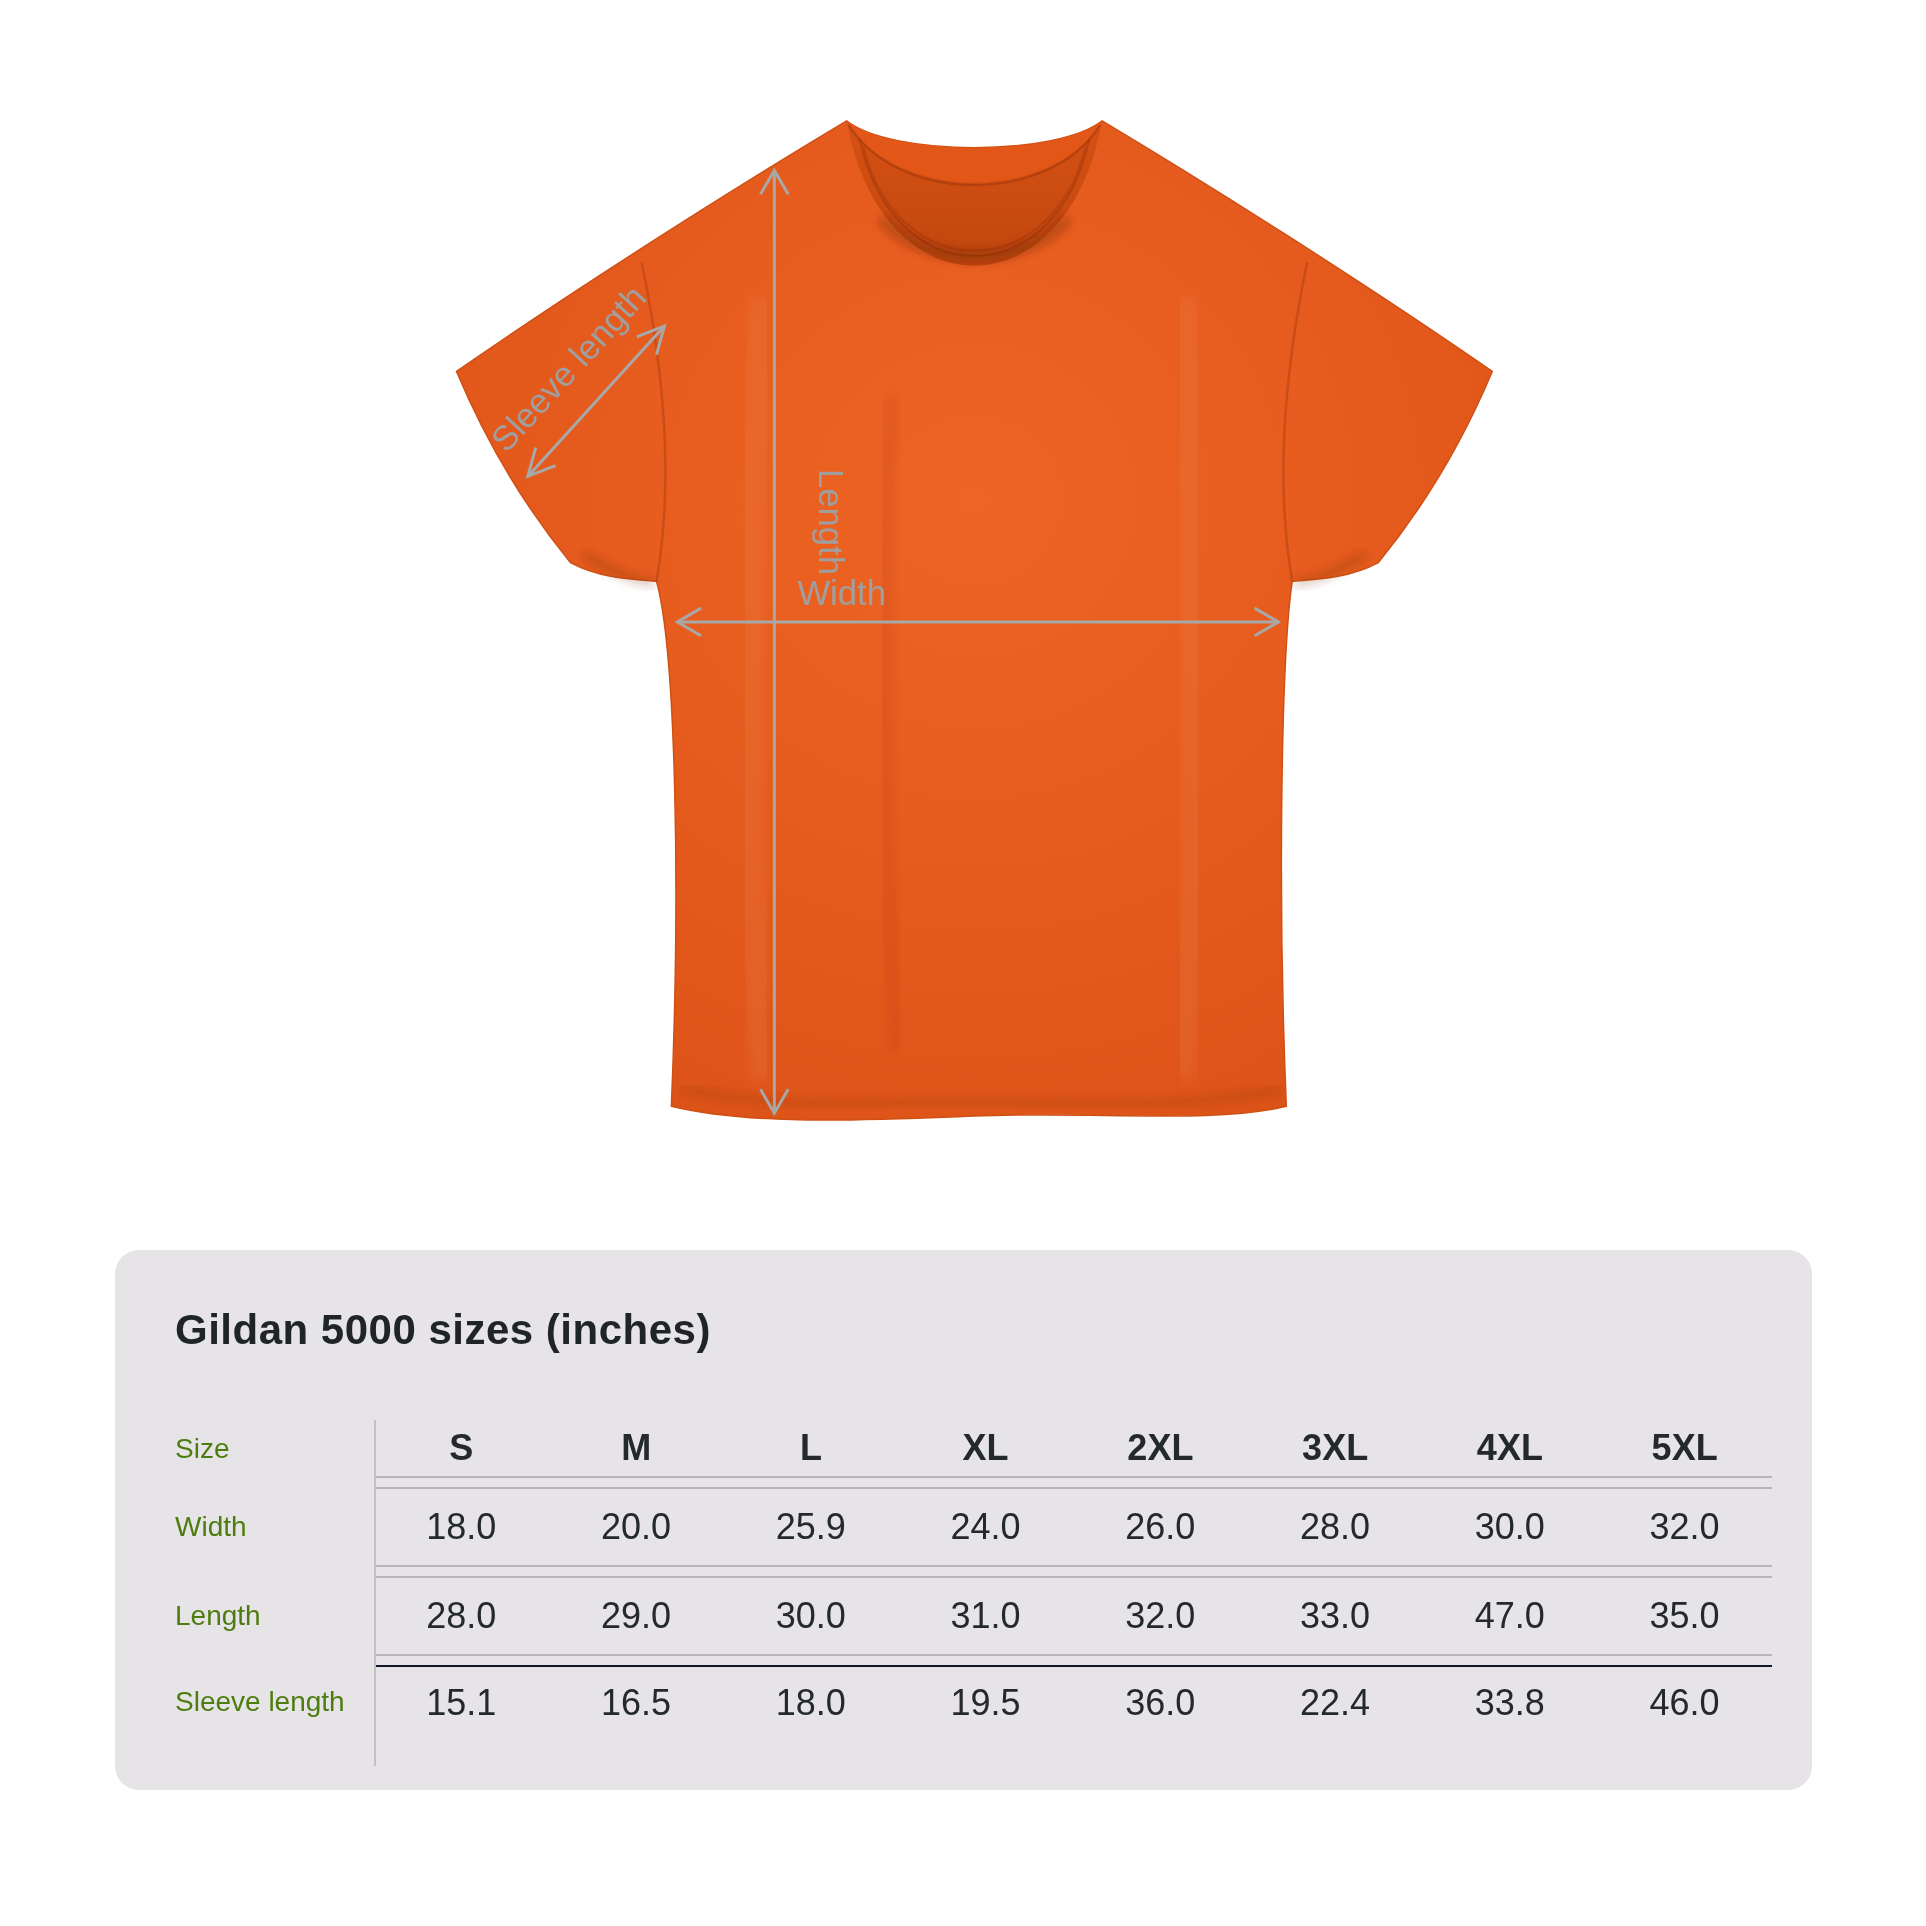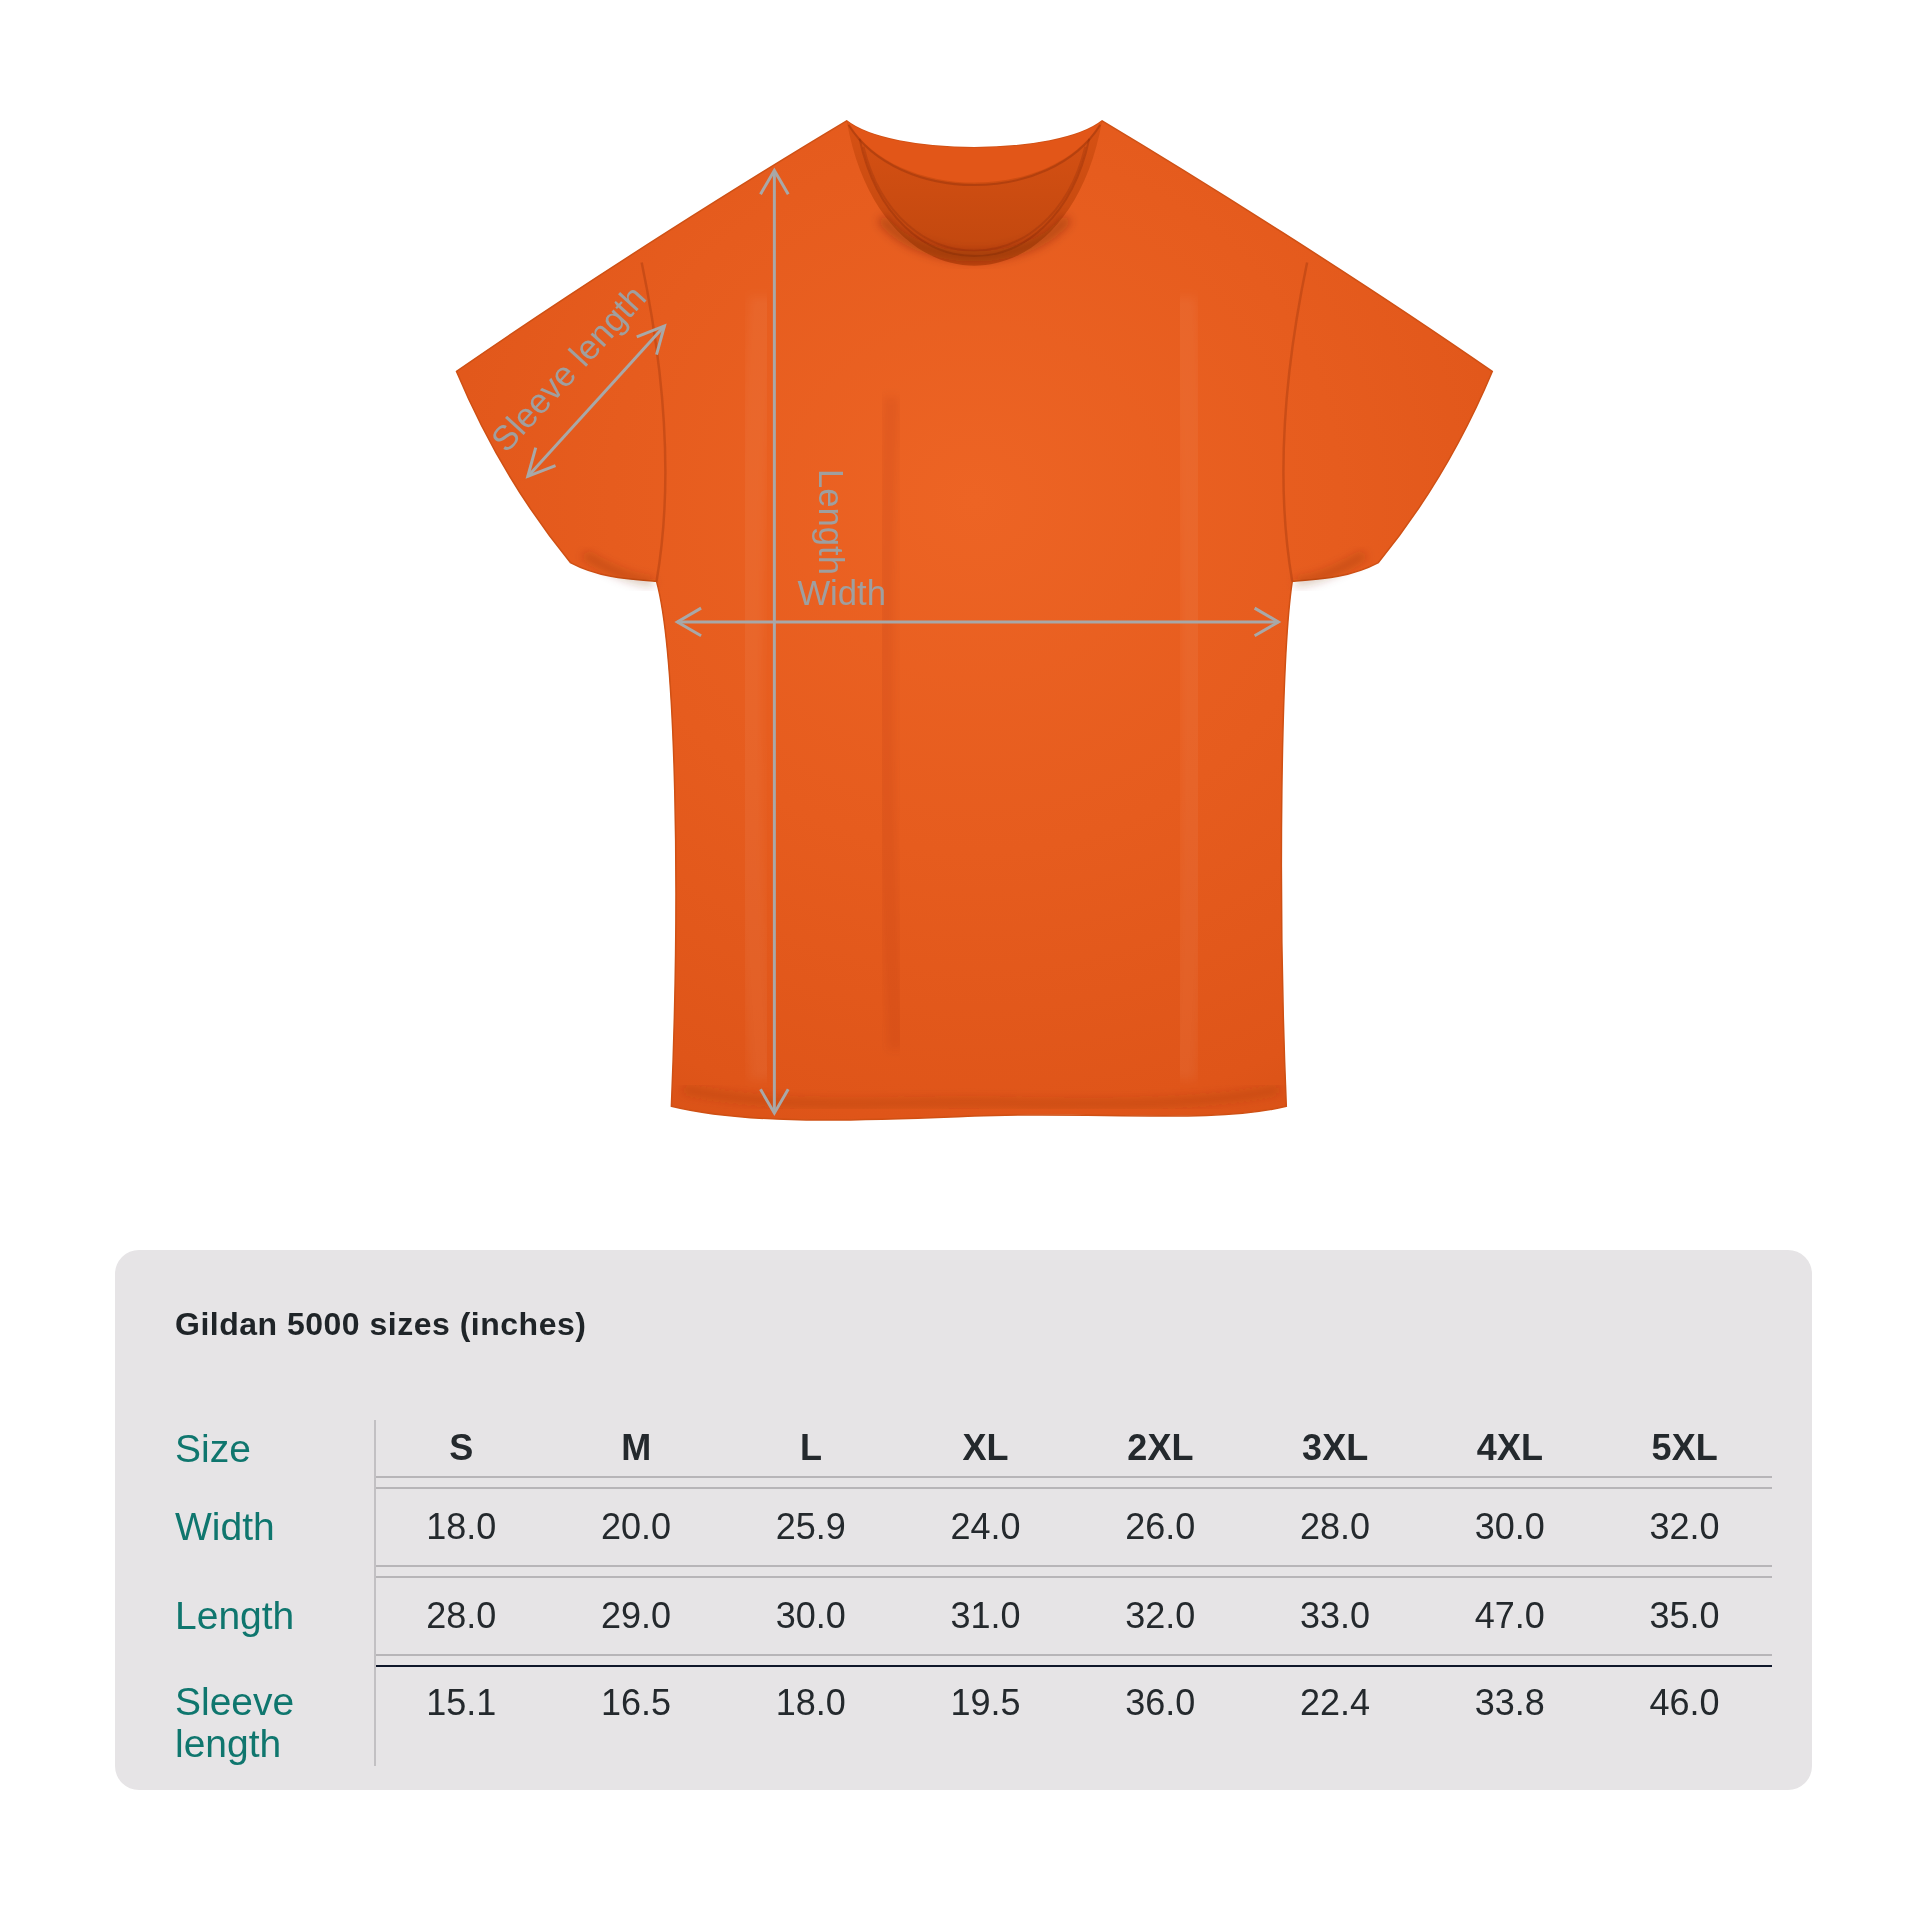--- a/index.html
+++ b/index.html
@@ -29,21 +29,21 @@
   .panel {
     position: absolute;
     left: 115px; top: 1250px;
     width: 1697px; height: 540px;
     background: #e6e4e6;
     border-radius: 24px;
   }
   .panel-title {
     position: absolute;
     left: 60px; top: 56px;
-    font-size: 32px;
+    font-size: 42px;
     font-weight: 600;
     color: #1f2428;
     letter-spacing: 0.5px;
   }
   .tablewrap {
     position: absolute;
     left: 60px; right: 40px; top: 170px;
   }
   .vdivider {
     position: absolute;
@@ -51,22 +51,22 @@
     width: 2px;
     background: #c2c0c3;
   }
   .trow { display: flex; margin-bottom: 9px; }
   .trow:last-child { margin-bottom: 0; }
   .rlabel {
     width: 199px;
     flex: 0 0 199px;
     display: flex;
     align-items: center;
-    font-size: 39px;
-    color: #0f766e;
+    font-size: 28px;
+    color: #4d7c0f;
     line-height: 42px;
   }
   .rdata {
     flex: 1;
     display: flex;
     align-items: center;
   }
   .cell {
     flex: 1;
     text-align: center;

